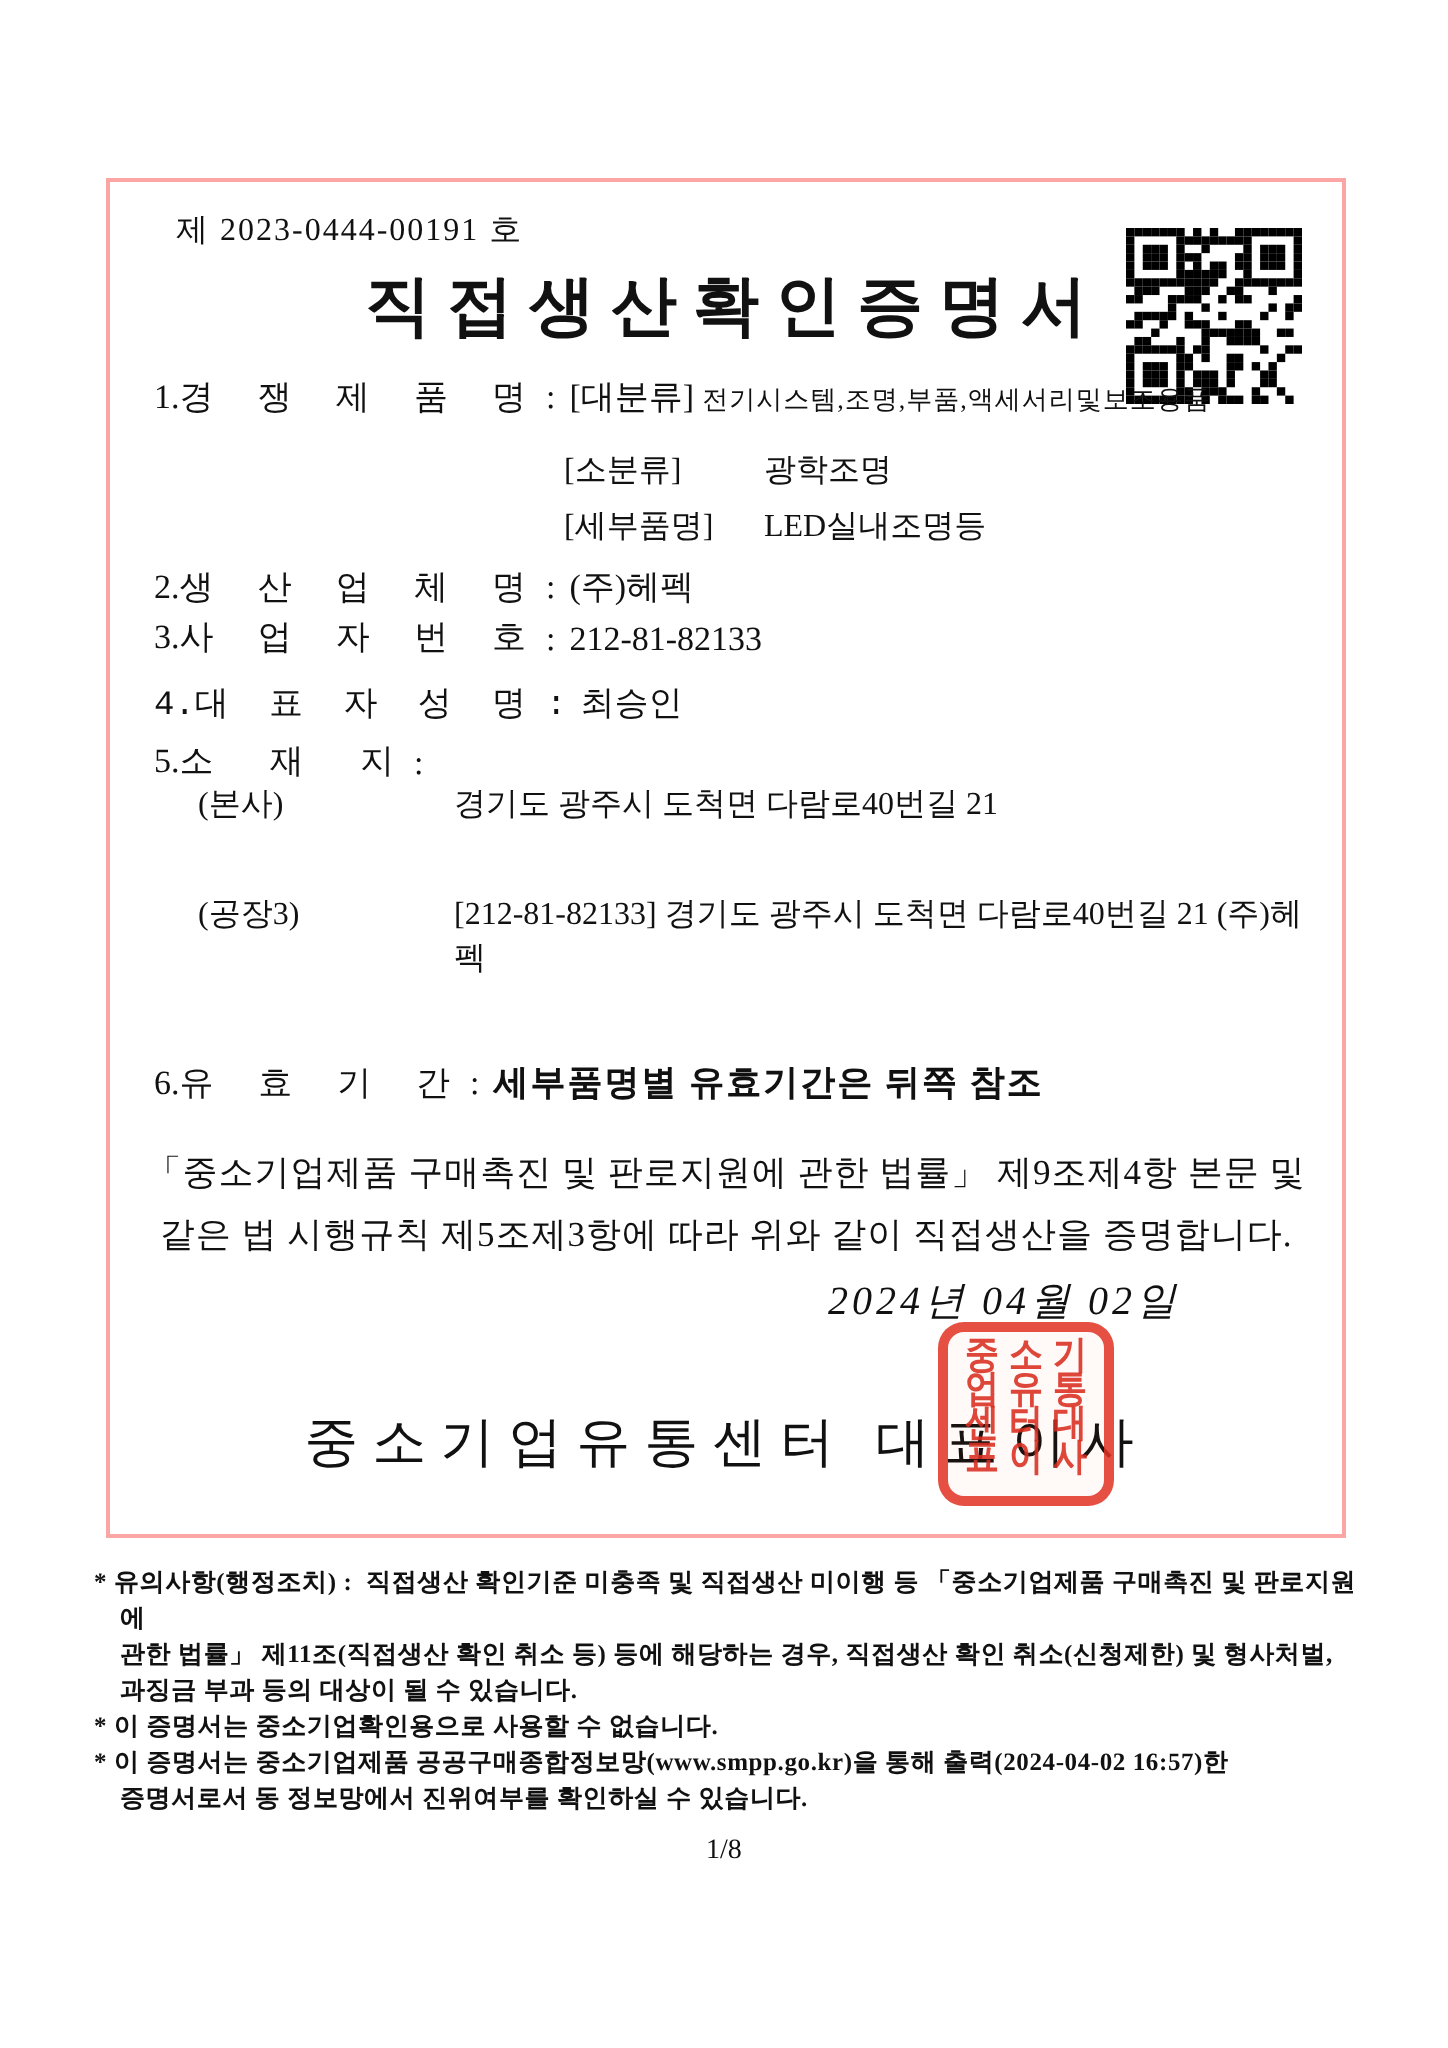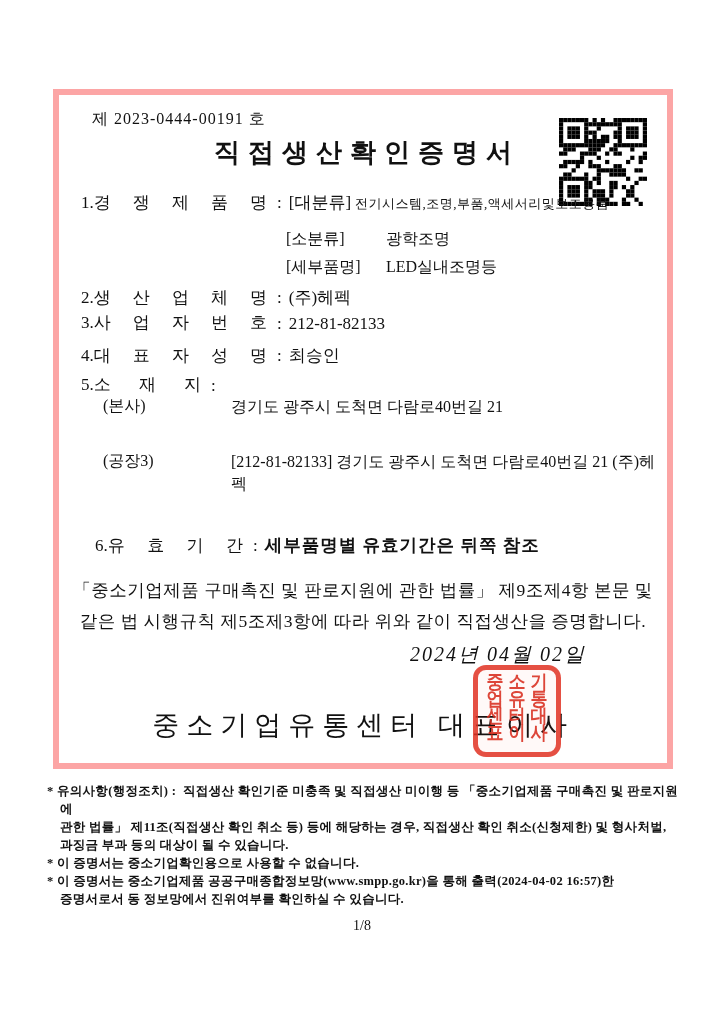--- a/index.html
+++ b/index.html
@@ -4,31 +4,31 @@
 <style>
   * { margin:0; padding:0; box-sizing:border-box; }
   html,body { background:#ffffff; }
   body {
     width:724px; height:1024px; position:relative; overflow:hidden;
     font-family:"Liberation Serif","DejaVu Serif",serif;
     color:#111;
   }
   .border-box {
     position:absolute; left:53px; top:89px; width:620px; height:680px;
-    border:6px solid #fca5a5; background:#fff;
+    border:2px solid #fca5a5; background:#fff;
   }
   .doc-number {
     position:absolute; left:33px; top:14px; font-size:16px; letter-spacing:1px;
   }
   .qr {
     position:absolute; top:23px; right:20px; width:88px; height:88px;
   }
   .cert-title {
     position:absolute; left:0; top:40px; width:100%; text-align:center;
-    font-size:26px; font-weight:bold; letter-spacing:8px; text-indent:8px;
+    font-size:33px; font-weight:bold; letter-spacing:8px; text-indent:8px;
   }
   .field-row { position:absolute; left:22px; font-size:17px; white-space:nowrap; }
   .field-label { display:inline-block; text-align-last:justify; white-space:normal; vertical-align:bottom; }
   .w-main { width:186px; }
   .w-addr { width:120px; }
   .w-valid { width:148px; }
   .field-colon { display:inline-block; margin:0 7px 0 10px; }
   .field-value { font-size:17px; }
   .bracket { display:inline-block; }
   .bracket-w { width:100px; }
@@ -319,33 +319,33 @@
   </div>
 
   <div class="field-row" style="top:191px;">
     <span class="field-label w-main">2.생 산 업 체 명</span><span class="field-colon">:</span><span class="field-value">(주)헤펙</span>
   </div>
 
   <div class="field-row" style="top:216px;">
     <span class="field-label w-main">3.사 업 자 번 호</span><span class="field-colon">:</span><span class="field-value">212-81-82133</span>
   </div>
 
-  <div class="field-row" style="top:249px;">
+  <div class="field-row" style="top:249px;font-family:Liberation Mono, monospace;">
     <span class="field-label w-main">4.대 표 자 성 명</span><span class="field-colon">:</span><span class="field-value">최승인</span>
   </div>
 
   <div class="field-row" style="top:278px;">
     <span class="field-label w-addr">5.소 재 지</span><span class="field-colon">:</span>
   </div>
   <div class="addr-label" style="top:301px;">(본사)</div>
   <div class="addr-value" style="top:301px;">경기도 광주시 도척면 다람로40번길 21</div>
   <div class="addr-label" style="top:356px;">(공장3)</div>
   <div class="addr-value" style="top:356px;">[212-81-82133] 경기도 광주시 도척면 다람로40번길 21 (주)헤펙</div>
 
-  <div class="field-row" style="top:438px;margin-left:14px;">
+  <div class="field-row" style="top:438px;">
     <span class="field-label w-valid">6.유 효 기 간</span><span class="field-colon">:</span><span class="field-value bold-val">세부품명별 유효기간은 뒤쪽 참조</span>
   </div>
 
   <div class="statement">「중소기업제품 구매촉진 및 판로지원에 관한 법률」 제9조제4항 본문 및
 같은 법 시행규칙 제5조제3항에 따라 위와 같이 직접생산을 증명합니다.</div>
 
   <div class="issue-date">2024년 04월 02일</div>
 
   <div class="issuer">중소기업유통센터 대표이사</div>
 

